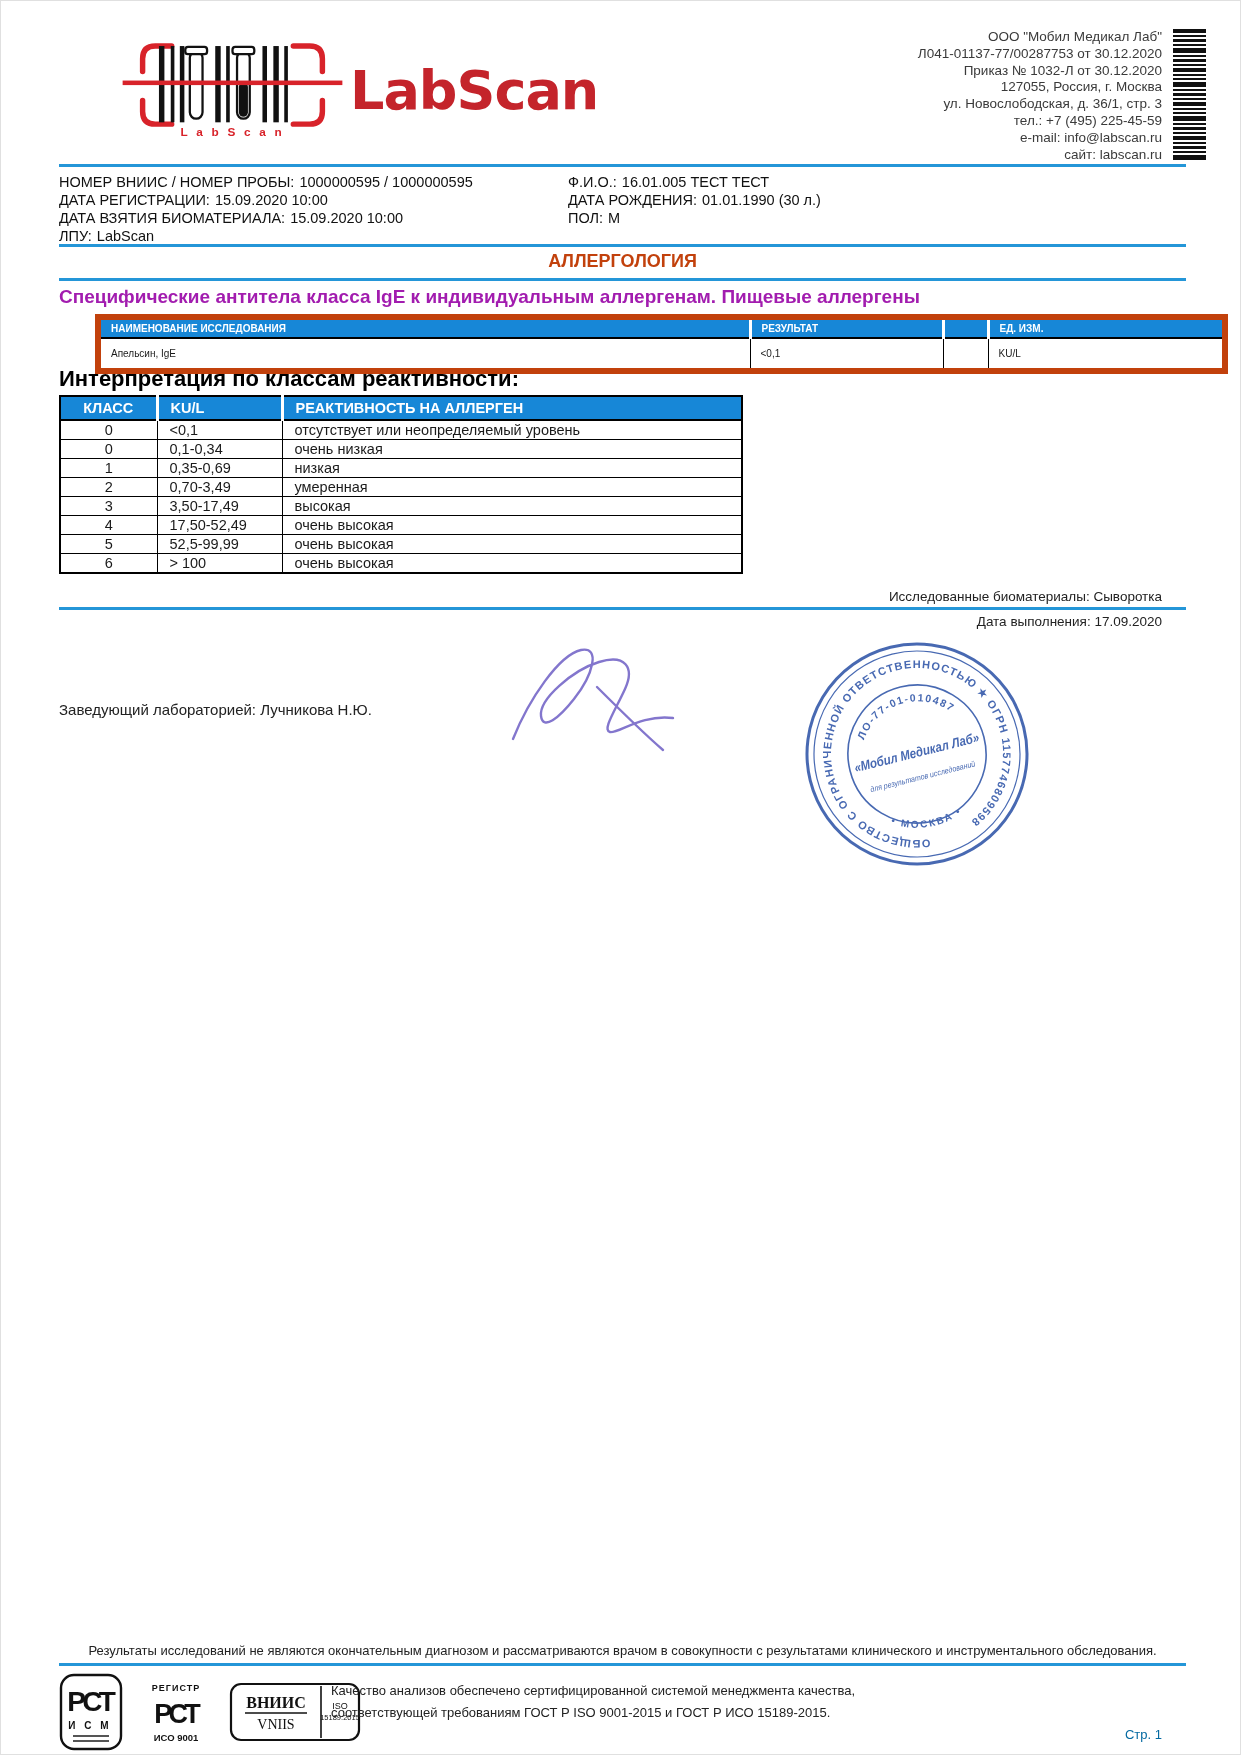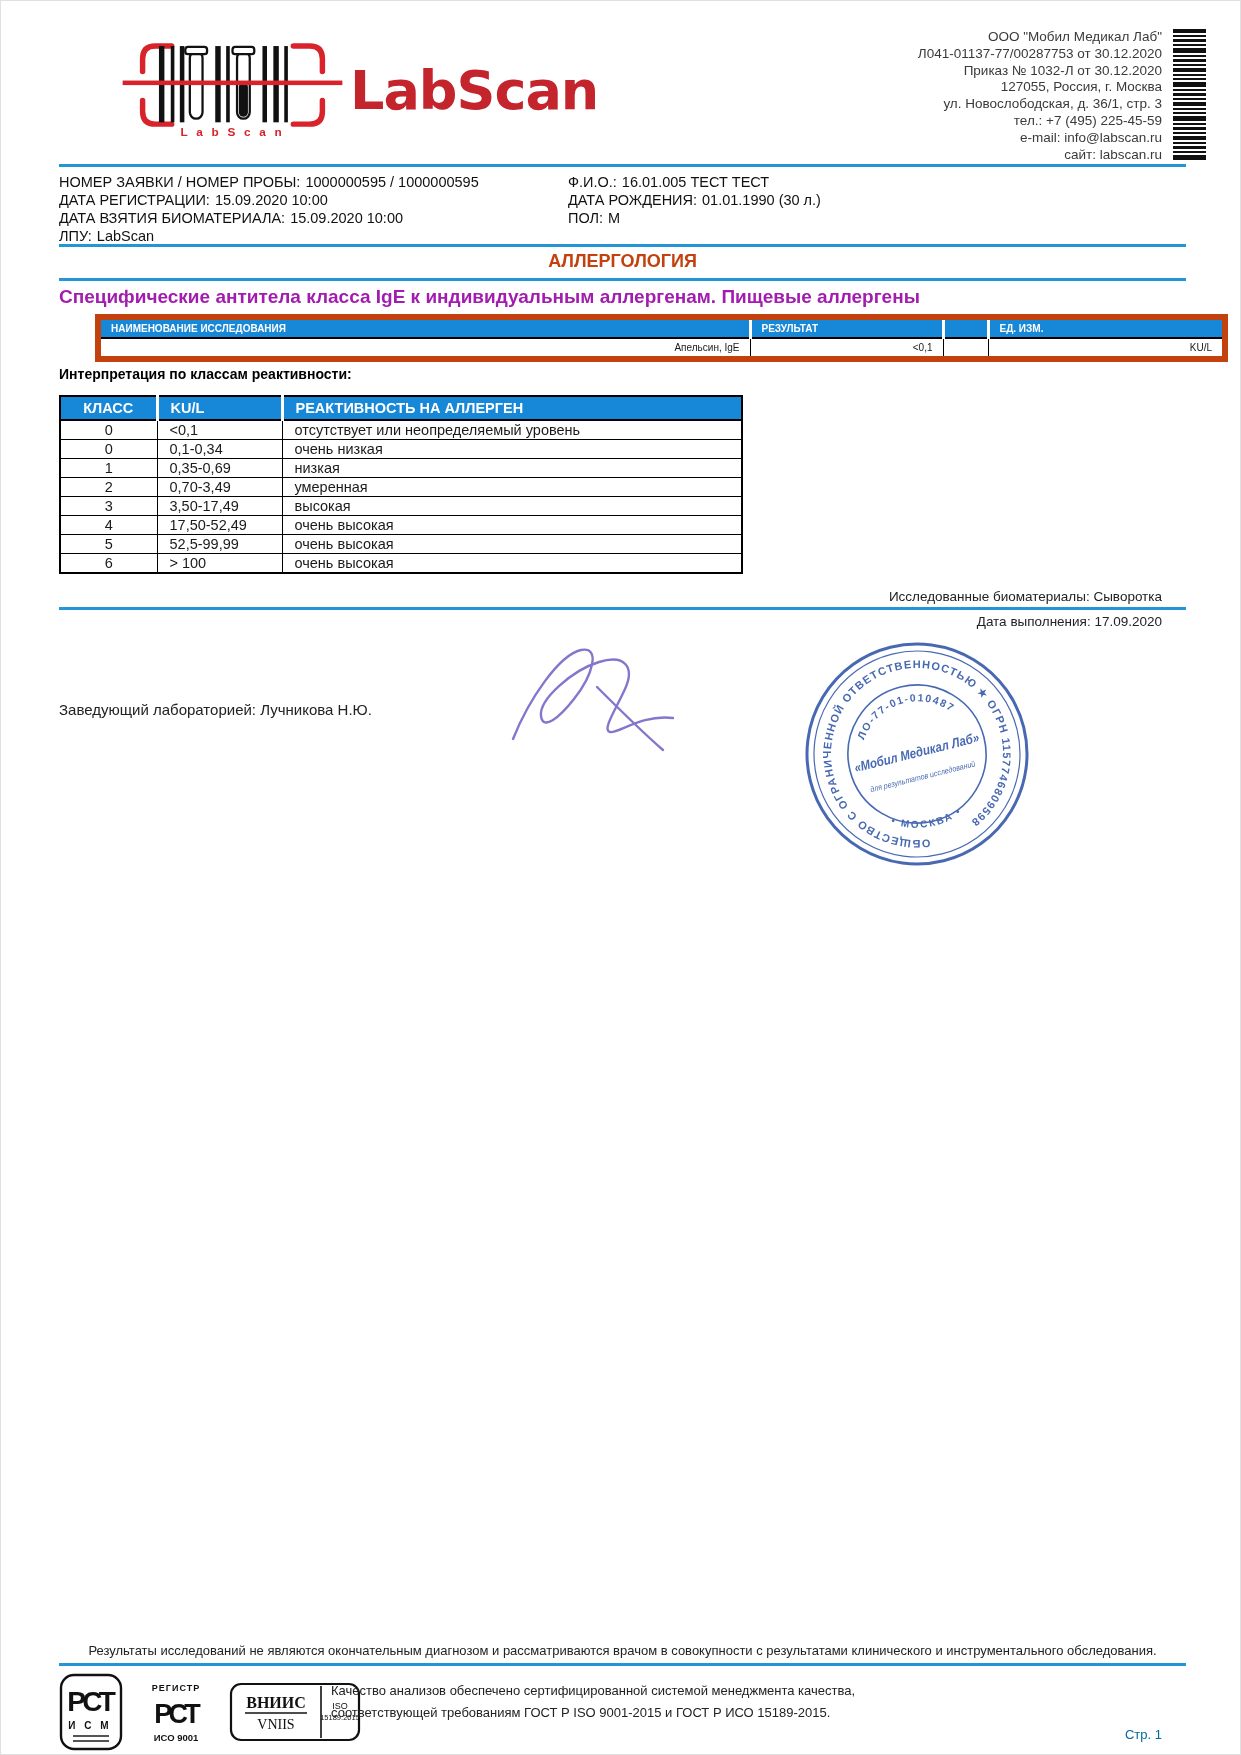--- a/index.html
+++ b/index.html
@@ -28,24 +28,24 @@
   .pline b{margin-left:5px; font-weight:400;}
 
   .doc-title{position:absolute; left:58px; top:250px; width:1127px; text-align:center; font-size:18px; font-weight:700; color:#c2410c;}
   .subtitle{position:absolute; left:58px; top:285px; width:1127px; font-size:19px; font-weight:700; color:#a21caf;}
 
   
   table{border-collapse:collapse; table-layout:fixed;}
   .results{position:absolute; left:58px; top:313px; width:1127px; border:6px solid #c2410c; font-size:10px;margin-left:36px;}
   .results th{background:#1787d7; color:#fff; font-weight:700; text-align:left; padding:3px 10px; border-left:3px solid #fff; border-bottom:2px solid #000; overflow:hidden; white-space:nowrap;}
   .results th:first-child{border-left:none;}
-  .results td{padding:3px 10px; border-left:1.4px solid #000; white-space:nowrap;text-align:right;}
+  .results td{padding:9px 10px; border-left:1.4px solid #000; white-space:nowrap;}
   .results td:first-child{border-left:none;}
 
-  .interp-heading{position:absolute; left:58px; top:365px; font-size:14px; font-weight:700; color:#000;}
+  .interp-heading{position:absolute; left:58px; top:365px; font-size:22px; font-weight:700; color:#000;}
   .interp{position:absolute; left:58px; top:394px; width:682px; border:2px solid #000; font-size:14.5px;}
   .interp th{background:#1787d7; color:#fff; font-weight:700; text-align:left; padding:3px 12px; border-left:3px solid #fff; border-bottom:2px solid #000; white-space:nowrap;}
   .interp th:first-child{border-left:none; text-align:center;}
   .interp td{padding:1px 12px; border:1.4px solid #000; white-space:nowrap;}
   .interp td:first-child{text-align:center;}
 
   .biomat{position:absolute; right:78px; top:588px; font-size:13.5px; color:#222;}
   .execdate{position:absolute; right:78px; top:613px; font-size:13.5px; color:#222;}
   .labhead{position:absolute; left:58px; top:700px; font-size:15px; color:#222;}
 
@@ -138,21 +138,21 @@
           <rect x="0" y="122" width="33" height="2"></rect>
         <rect x="0" y="126" width="33" height="5"></rect>
       </g>
     </svg>
   </div>
 
   <div class="rule r1"></div>
 
   <div class="patient">
     <div class="col-l">
-      <div class="pline"><span>НОМЕР ЗАЯВКИ / НОМЕР ПРОБЫ:</span><b>1000000595 / 1000000595</b></div>
+      <div class="pline"><span>НОМЕР ВНИИС / НОМЕР ПРОБЫ:</span><b>1000000595 / 1000000595</b></div>
       <div class="pline"><span>ДАТА РЕГИСТРАЦИИ:</span><b>15.09.2020 10:00</b></div>
       <div class="pline"><span>ДАТА ВЗЯТИЯ БИОМАТЕРИАЛА:</span><b>15.09.2020 10:00</b></div>
       <div class="pline"><span>ЛПУ:</span><b>LabScan</b></div>
     </div>
     <div class="col-r">
       <div class="pline"><span>Ф.И.О.:</span><b>16.01.005 ТЕСТ ТЕСТ</b></div>
       <div class="pline"><span>ДАТА РОЖДЕНИЯ:</span><b>01.01.1990 (30 л.)</b></div>
       <div class="pline"><span>ПОЛ:</span><b>М</b></div>
     </div>
   </div>

